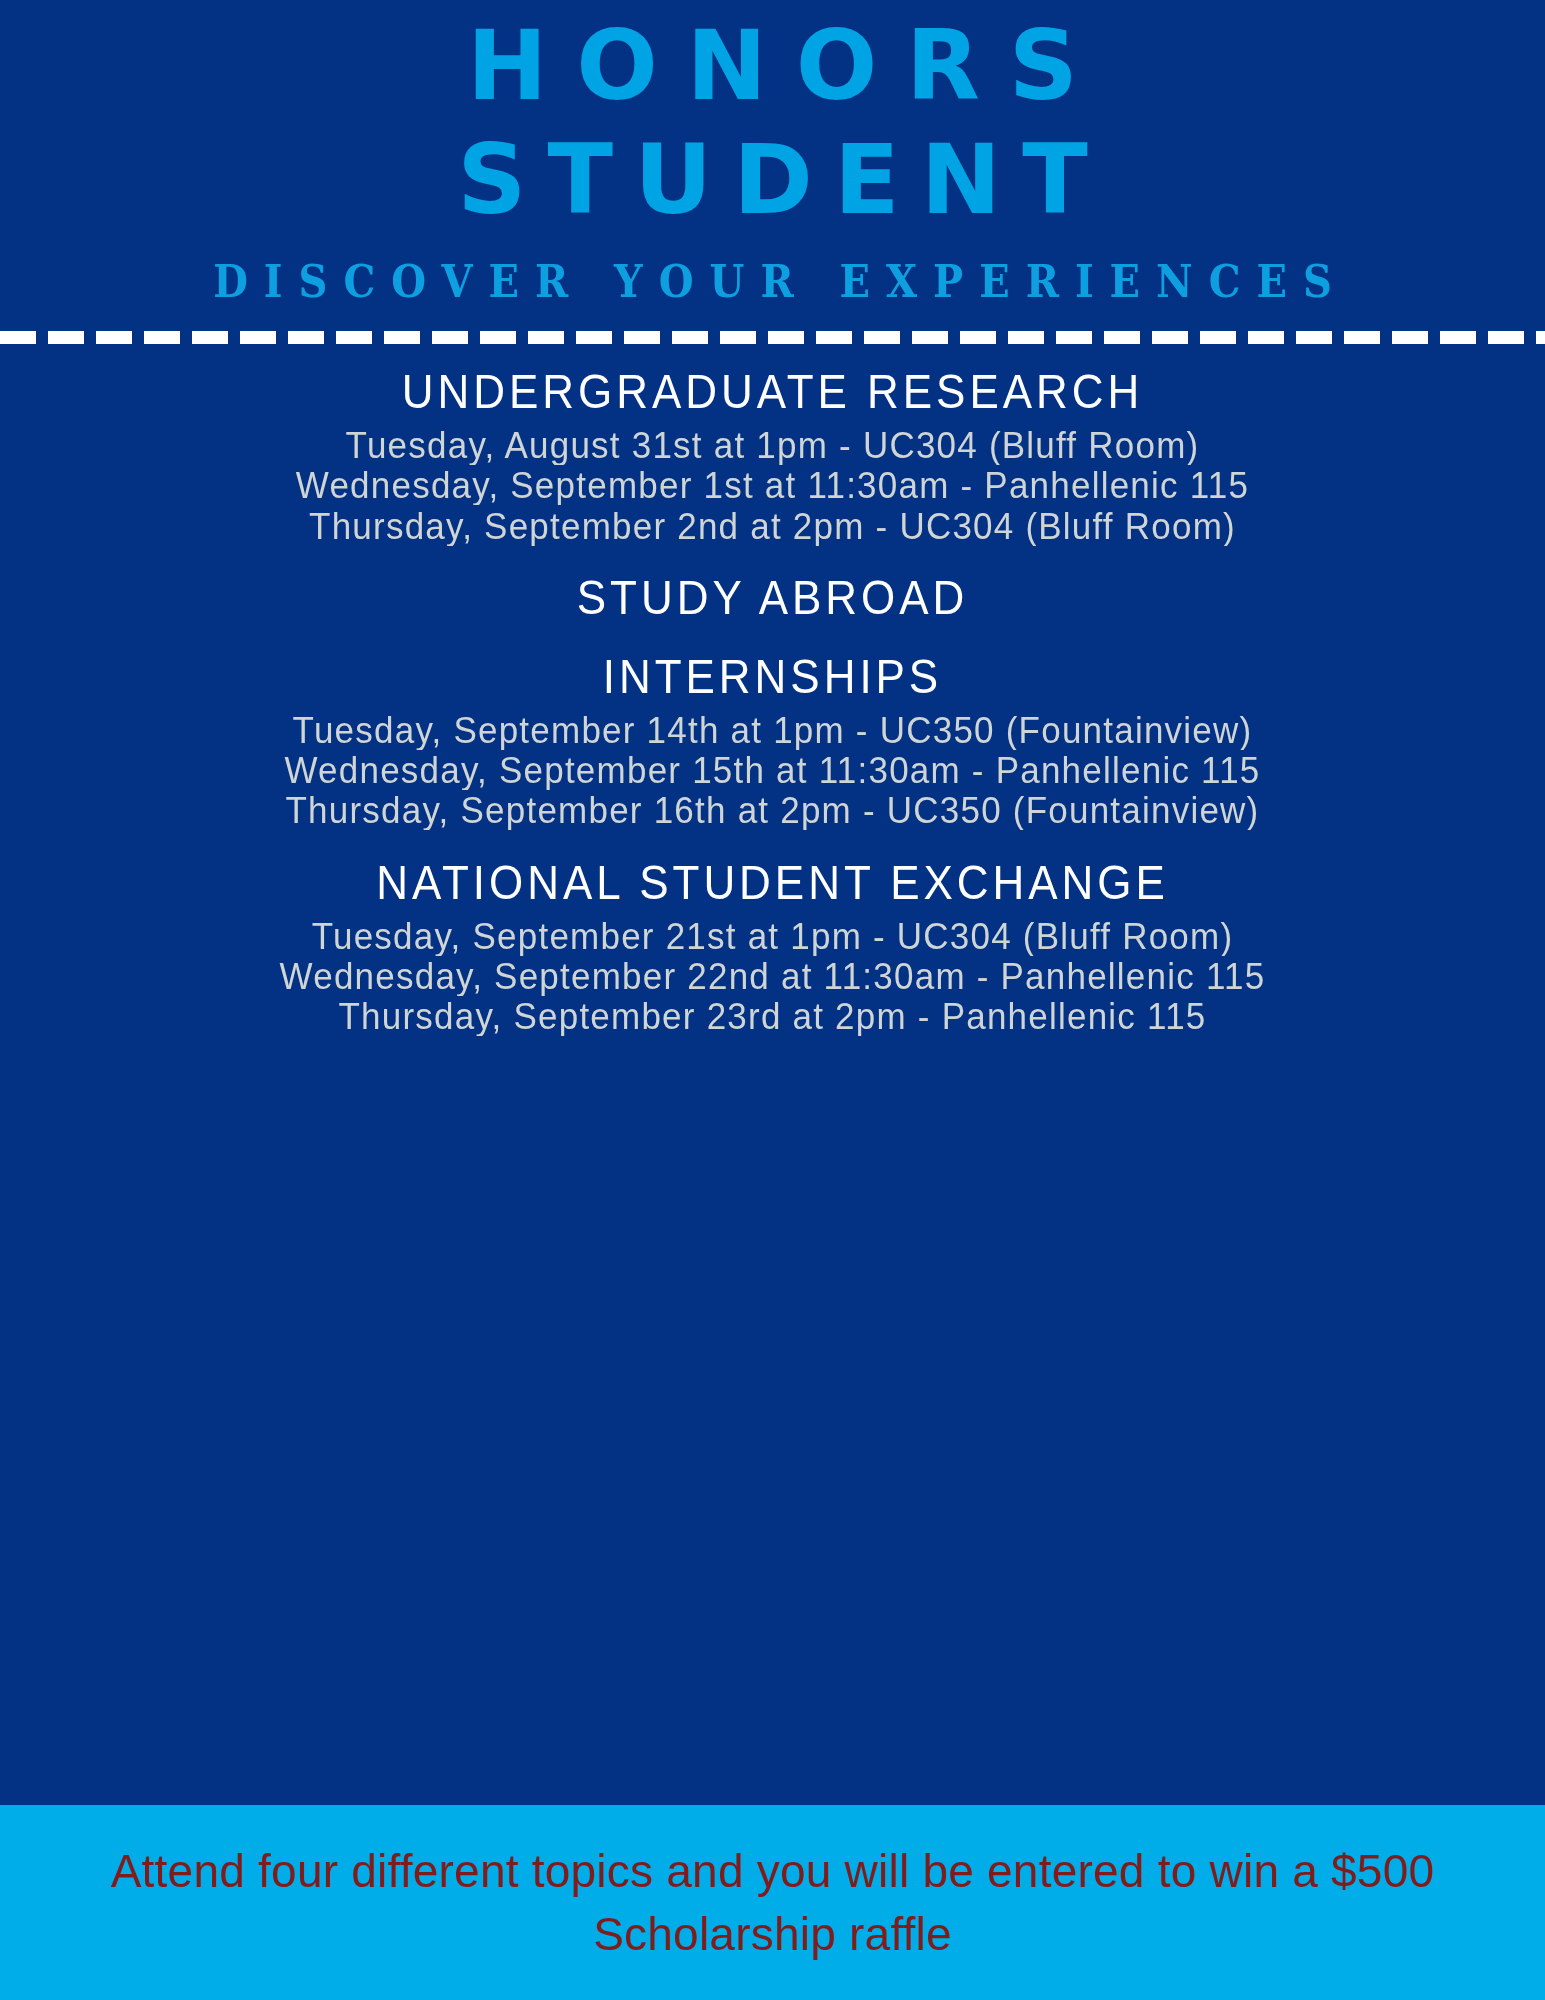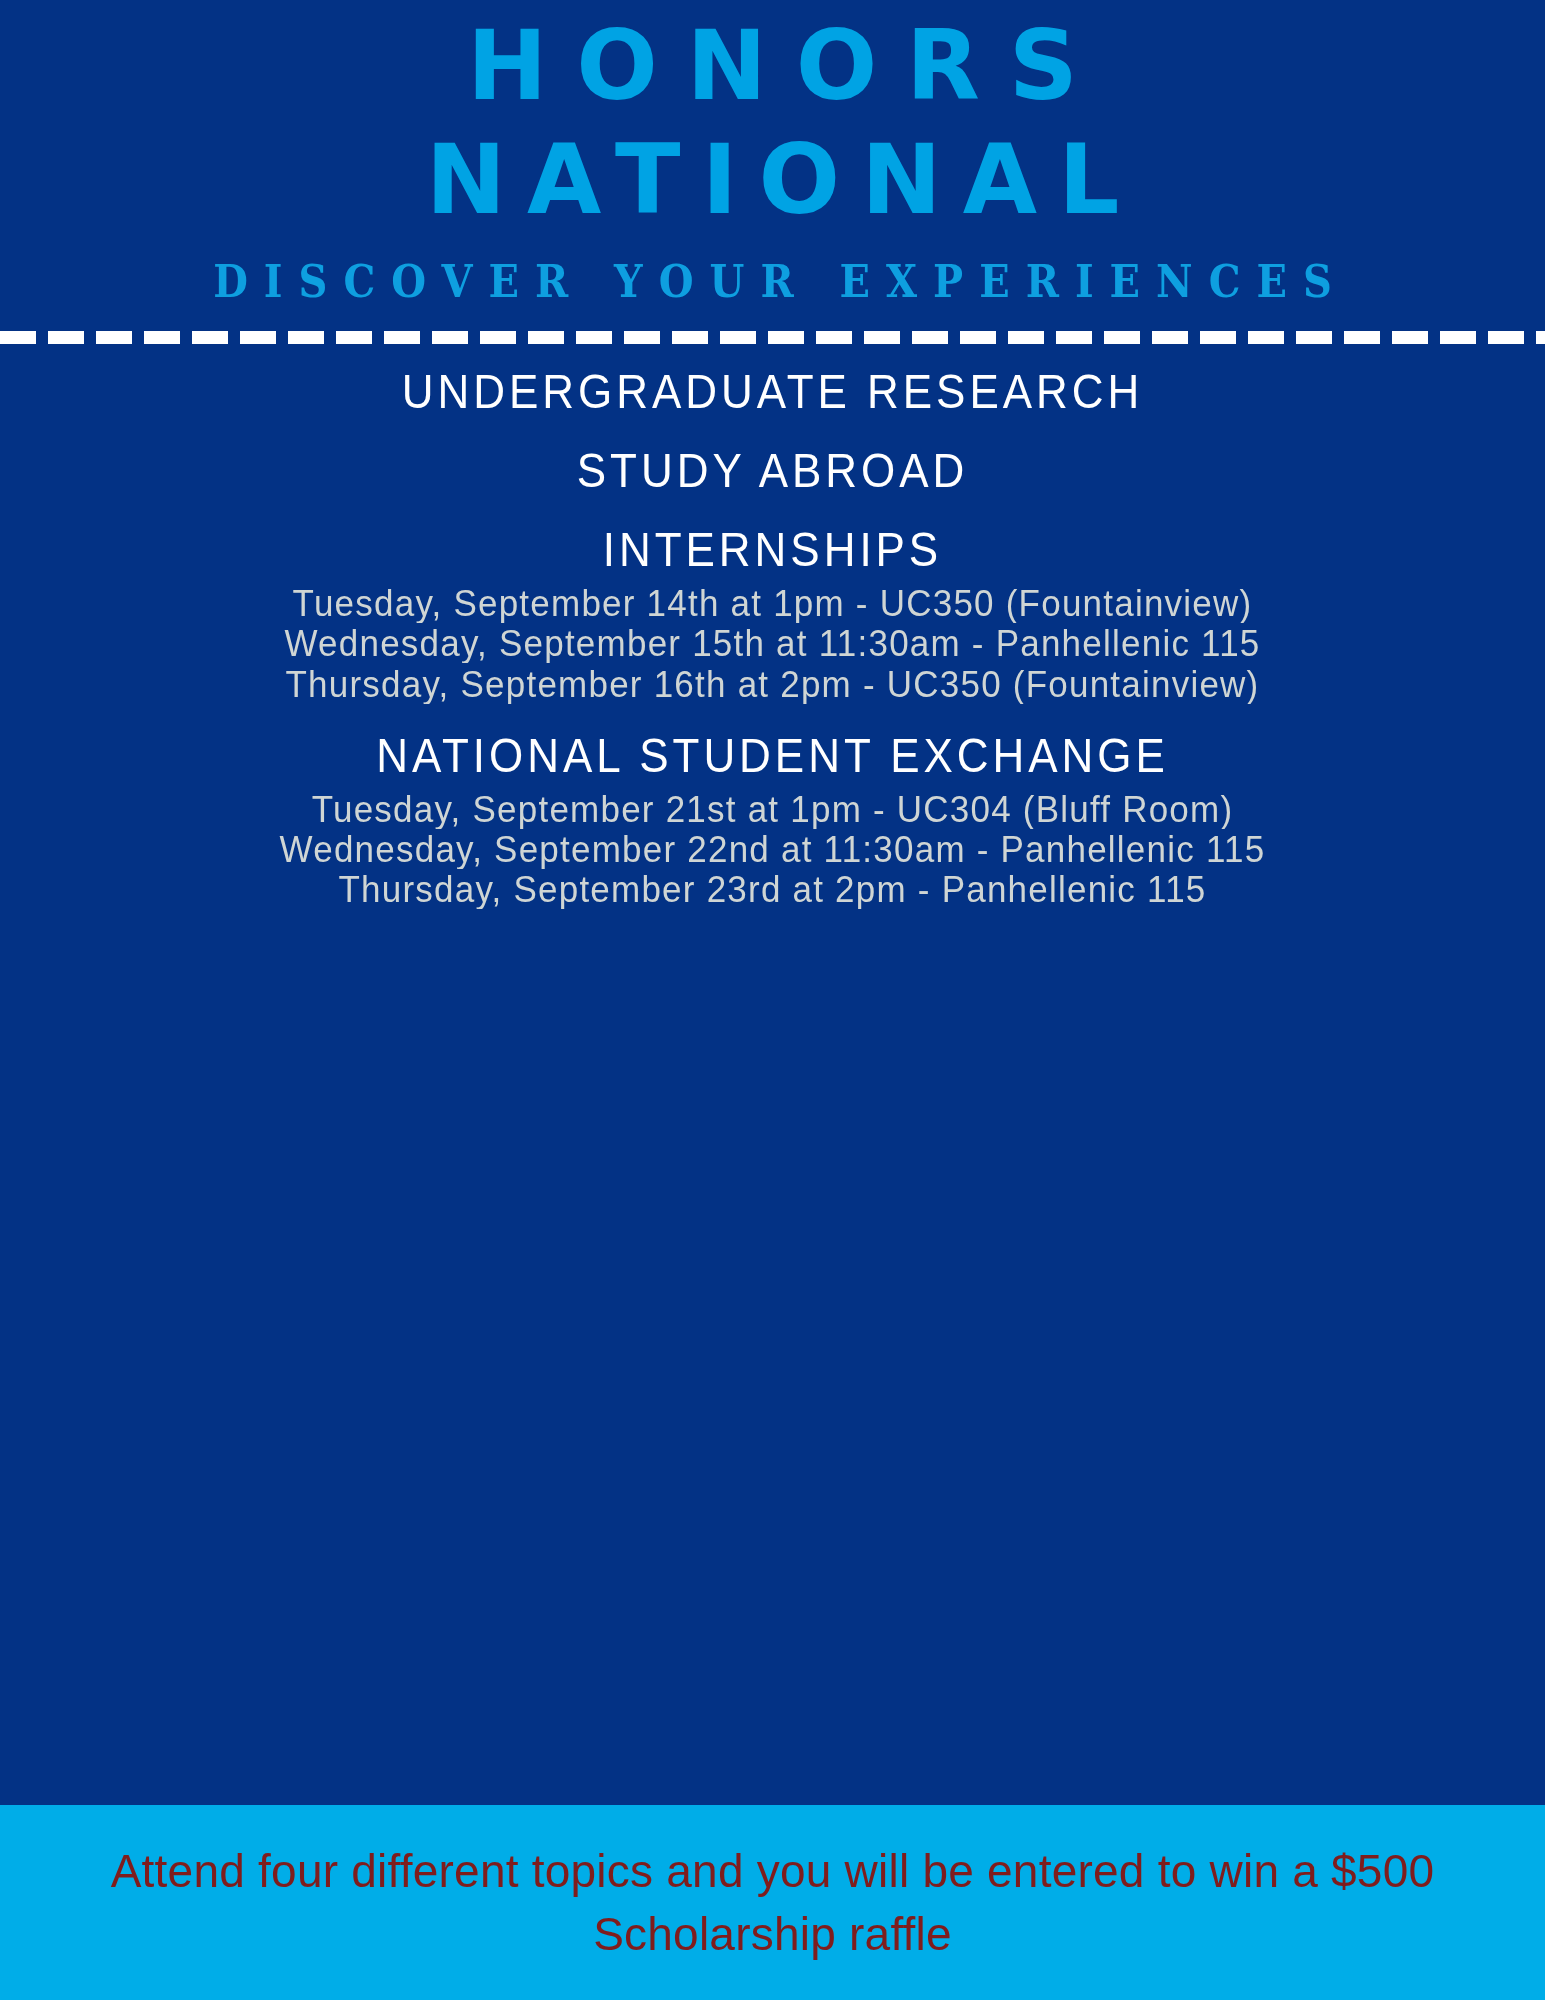--- a/index.html
+++ b/index.html
@@ -146,21 +146,21 @@
     letter-spacing: 0.005em;
   }
 </style>
 </head>
 <body style="background: rgb(3, 50, 133);">
 
 <div class="poster">
 
   <div class="header">
     <div class="title-line title-honors" style="color: rgb(0, 163, 228);">HONORS</div>
-    <div class="title-line title-passport" style="color: rgb(0, 163, 228);">NATIONAL</div>
+    <div class="title-line title-passport" style="color: rgb(0, 163, 228);">STUDENT</div>
     <div class="subtitle" style="color: rgb(14, 159, 224);">DISCOVER YOUR EXPERIENCES</div>
   </div>
 
   <div class="divider">
     <div class="divider-inner">
         <div class="dash" style="background: rgb(255, 255, 255);"></div>
         <div class="dash" style="background: rgb(255, 255, 255);"></div>
         <div class="dash" style="background: rgb(255, 255, 255);"></div>
         <div class="dash" style="background: rgb(255, 255, 255);"></div>
         <div class="dash" style="background: rgb(255, 255, 255);"></div>
@@ -190,20 +190,25 @@
         <div class="dash" style="background: rgb(255, 255, 255);"></div>
         <div class="dash" style="background: rgb(255, 255, 255);"></div>
         <div class="dash" style="background: rgb(255, 255, 255);"></div>
         <div class="dash" style="background: rgb(255, 255, 255);"></div>
       </div>
   </div>
 
   <div class="sections">
       <div class="section">
         <div class="section-title" style="color: rgb(255, 255, 255);">UNDERGRADUATE RESEARCH</div>
+        <div class="section-lines">
+          <div class="session" style="color: rgb(207, 213, 212);">Tuesday, August 31st at 1pm - UC304 (Bluff Room)</div>
+          <div class="session" style="color: rgb(207, 213, 212);">Wednesday, September 1st at 11:30am - Panhellenic 115</div>
+          <div class="session" style="color: rgb(207, 213, 212);">Thursday, September 2nd at 2pm - UC304 (Bluff Room)</div>
+        </div>
       </div>
       <div class="section">
         <div class="section-title" style="color: rgb(255, 255, 255);">STUDY ABROAD</div>
       </div>
       <div class="section">
         <div class="section-title" style="color: rgb(255, 255, 255);">INTERNSHIPS</div>
         <div class="section-lines">
           <div class="session" style="color: rgb(207, 213, 212);">Tuesday, September 14th at 1pm - UC350 (Fountainview)</div>
           <div class="session" style="color: rgb(207, 213, 212);">Wednesday, September 15th at 11:30am - Panhellenic 115</div>
           <div class="session" style="color: rgb(207, 213, 212);">Thursday, September 16th at 2pm - UC350 (Fountainview)</div>

